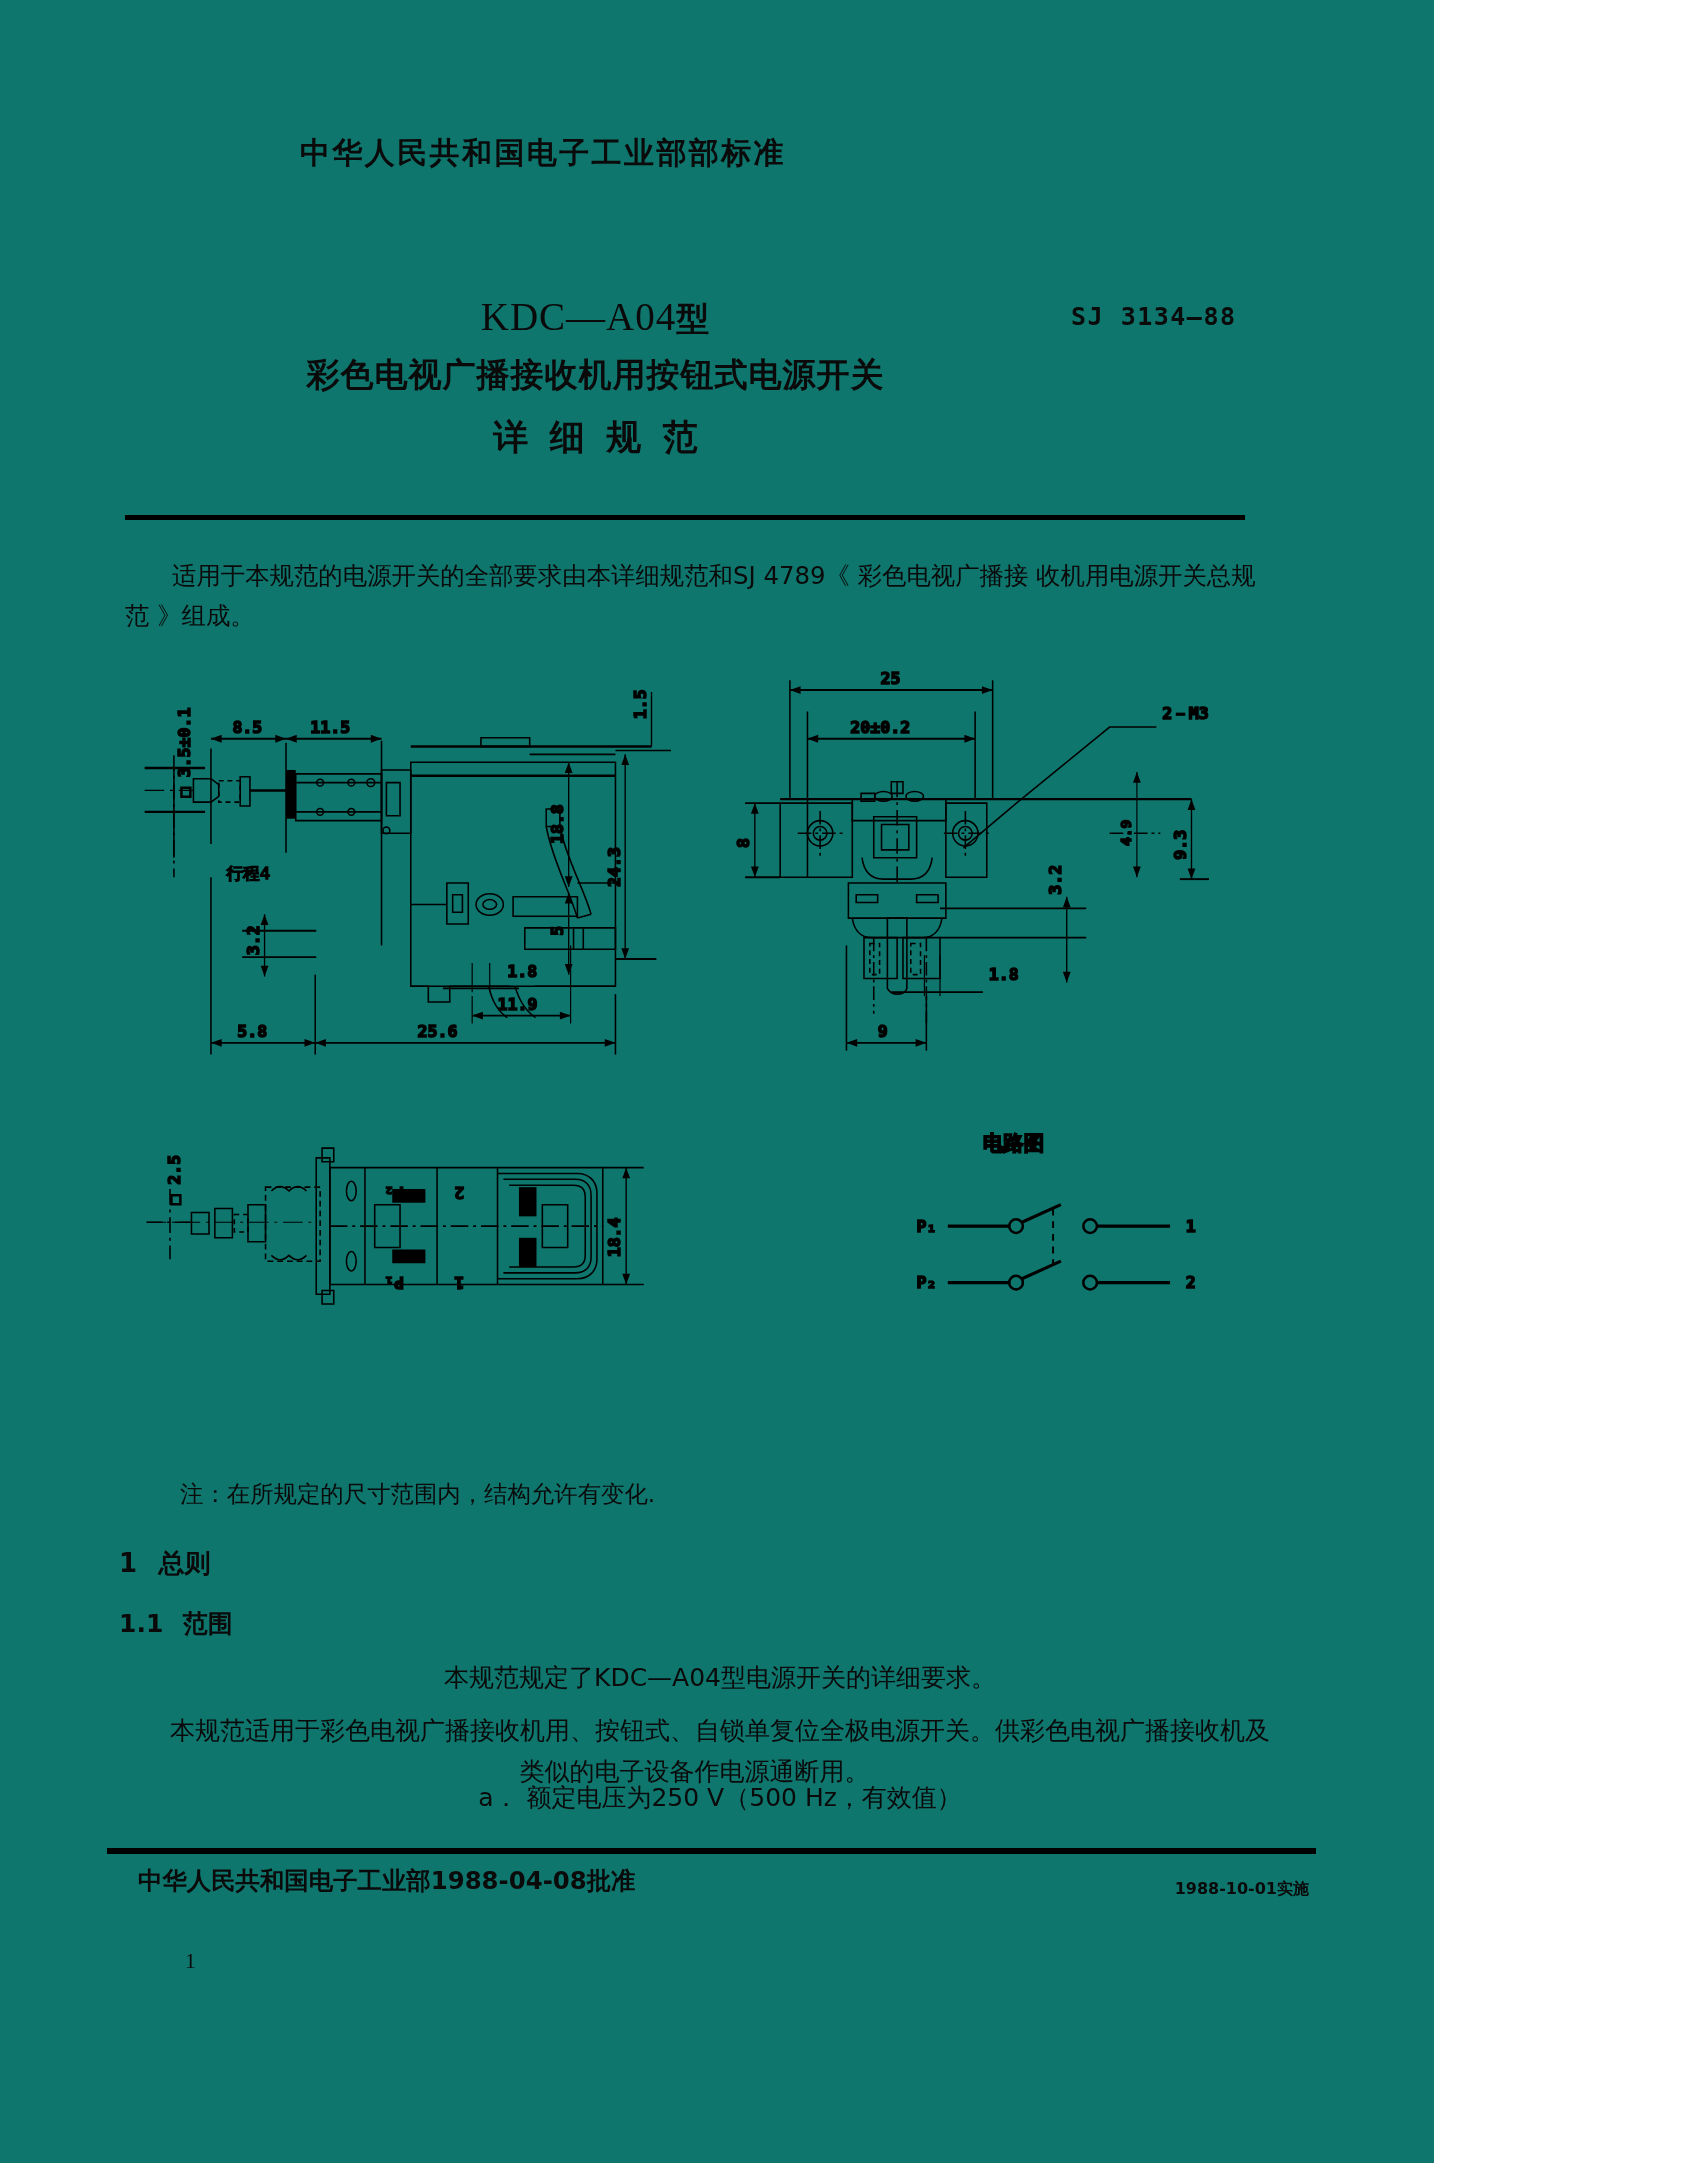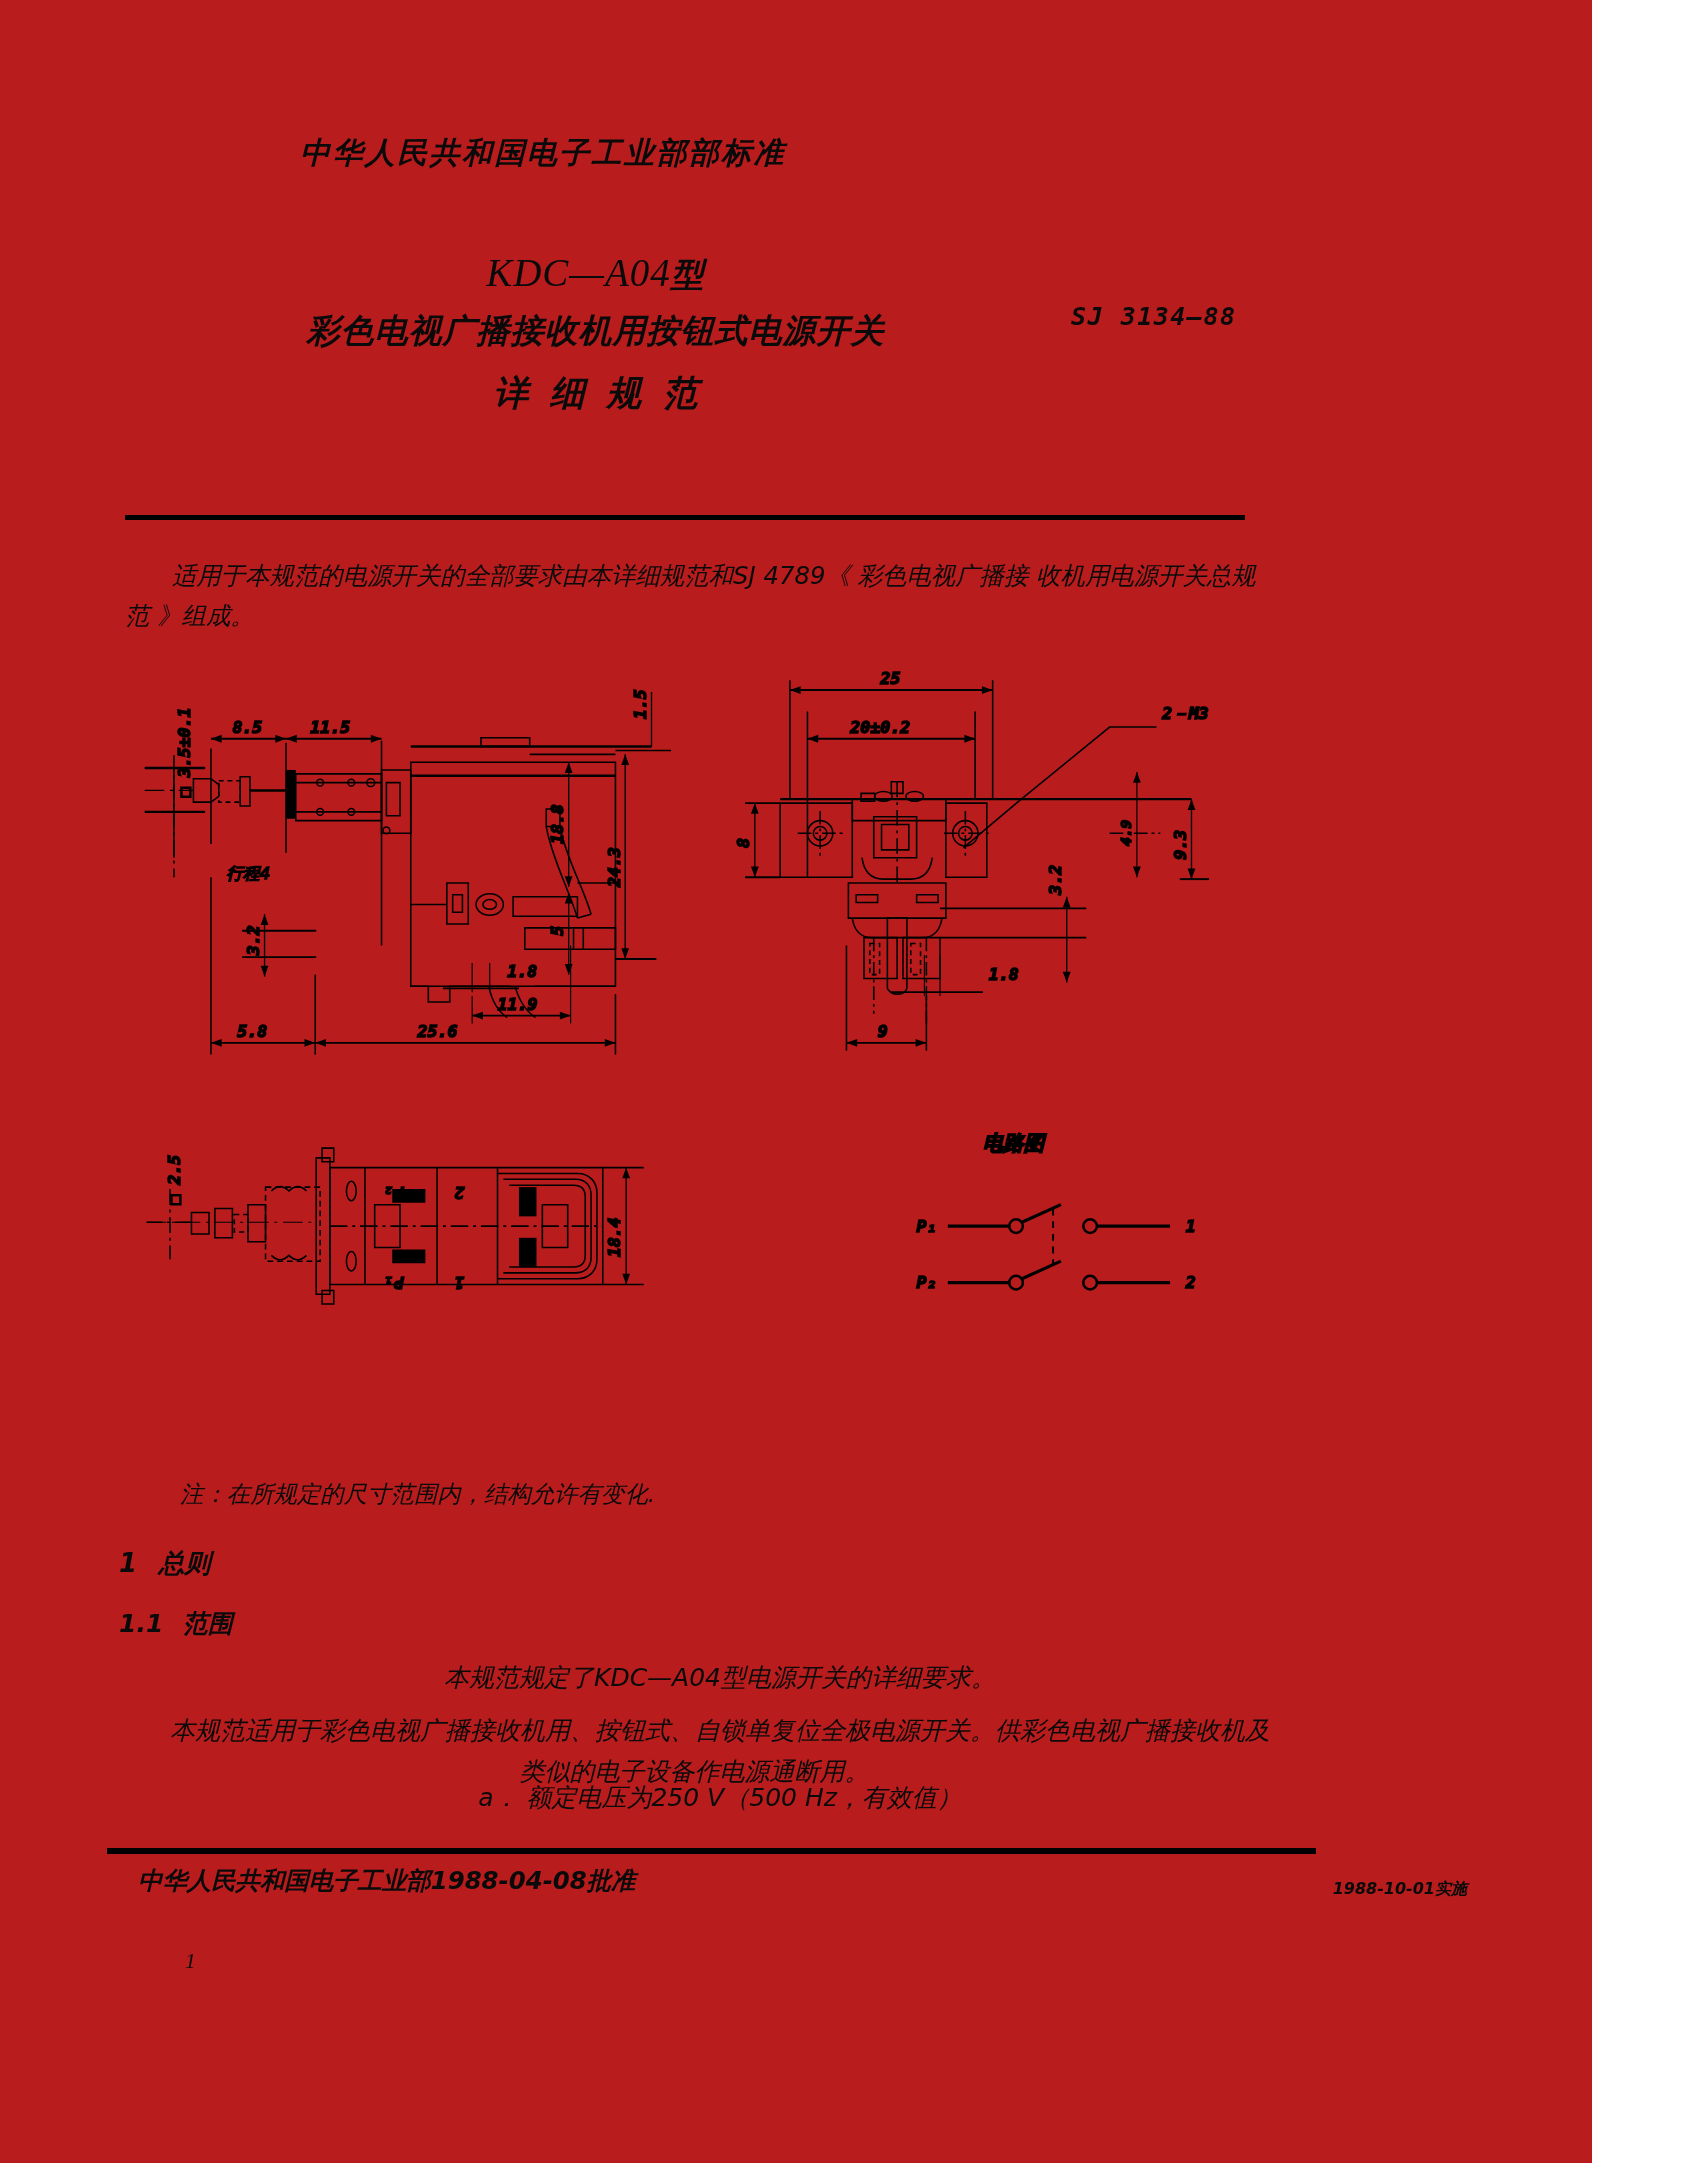--- a/index.html
+++ b/index.html
@@ -6,25 +6,24 @@
     margin: 0;
     padding: 0;
     background: #ffffff;
   }
   body {
     font-family: "Liberation Serif", "DejaVu Serif", serif;
     color: #000000;
   }
   .page {
     position: relative;
-    width: 1592px;
+    width: 1434px;
     height: 2163px;
-    background: #b91c1c;
+    background: #0f766e;
     overflow: hidden;
-    font-style: italic;
   }
 
   
   .dept-header {
     position: absolute;
     left: 300px;
     top: 133px;
     font-family: "DejaVu Sans", sans-serif;
     font-weight: bold;
     font-size: 30px;
@@ -38,20 +37,21 @@
     top: 249px;
     width: 839px;
     text-align: center;
   }
   .title-line-1 {
     font-family: "Liberation Serif", serif;
     font-size: 39px;
     letter-spacing: 1px;
     color: #0a0a0a;
     line-height: 1.25;
+    margin-top: 44px;
   }
   .title-line-1 .cjk-bold {
     font-family: "DejaVu Sans", sans-serif;
     font-weight: bold;
     font-size: 33px;
   }
   .title-line-2 {
     font-family: "DejaVu Sans", sans-serif;
     font-weight: bold;
     font-size: 33px;

